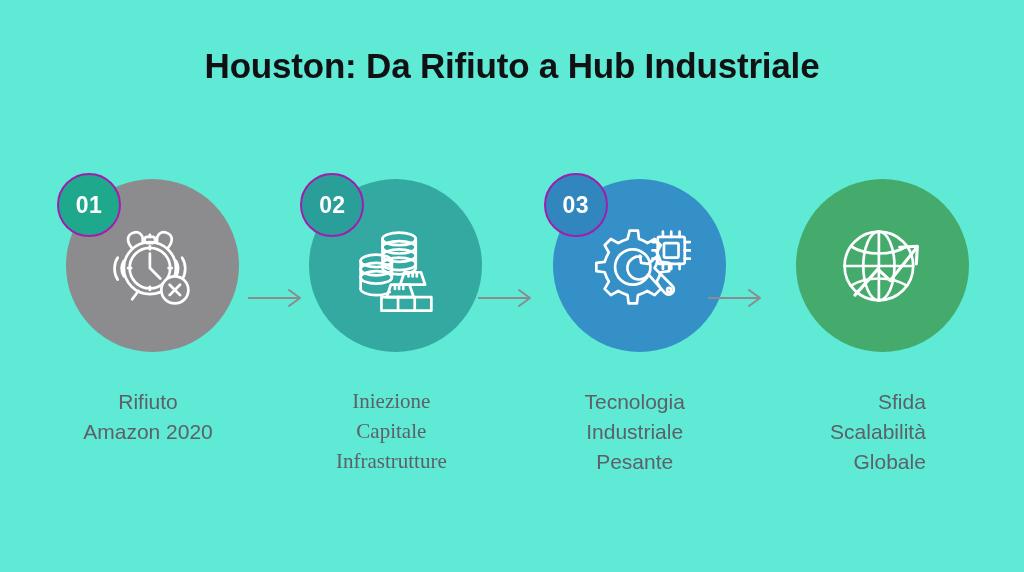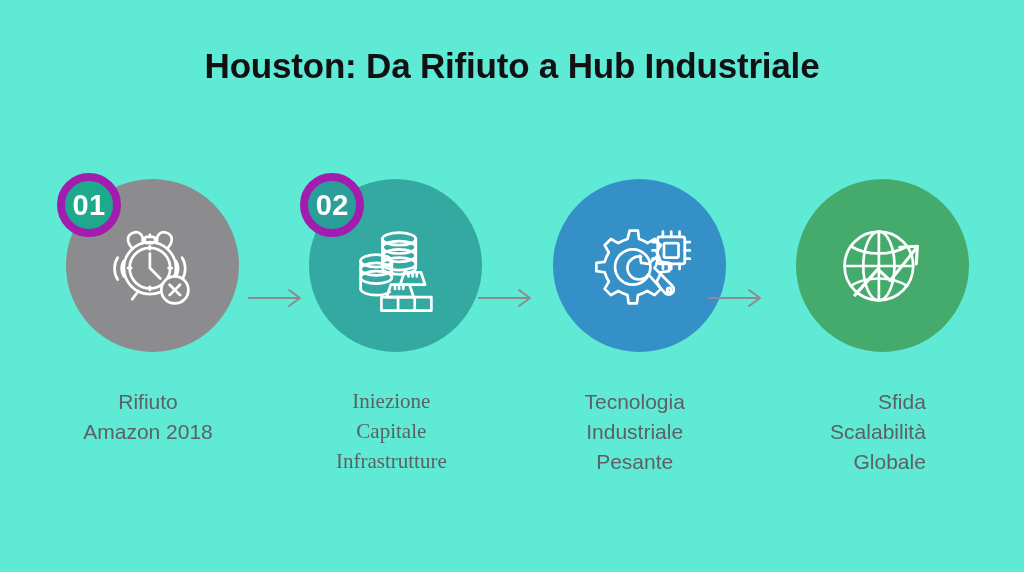--- a/index.html
+++ b/index.html
@@ -62,26 +62,26 @@
     justify-content: center;
   }
   .circle svg { display: block; }
   .badge {
     position: absolute;
     left: 0px;
     top: 0px;
     width: 64px;
     height: 64px;
     border-radius: 50%;
-    border: 8px solid #a21caf;
+    border: 2px solid #a21caf;
     display: flex;
     align-items: center;
     justify-content: center;
     color: #ffffff;
-    font-size: 29px;
+    font-size: 23px;
     font-weight: bold;
     letter-spacing: 0.4px;
     z-index: 3;
     font-family: "Liberation Sans", sans-serif;
   }
   .caption {
     margin-top: 32px;
     text-align: center;
     color: #5d6066;
     font-size: 21px;
@@ -131,21 +131,21 @@
             <path d="M78 42 C82 48, 82 57, 78 63"></path>
             <path d="M72 45 C75 50, 75 55, 72 60"></path>
             <circle cx="71" cy="73" r="13" fill="#8c8c8e"></circle>
             <path d="M66 68 L76 78"></path>
               <path d="M76 68 L66 78"></path>
           </svg>
         </div>
         <div class="badge" id="badge-1" style="background: rgb(31, 169, 140);">01</div>
       </div>
       <div class="caption" style="color: rgb(93, 96, 102);">Rifiuto
-Amazon 2018</div>
+Amazon 2020</div>
     </div>
 
     <div class="step">
       <div class="circle-wrap">
         <div class="circle" id="circle-2" style="background: rgb(51, 169, 162);">
           <svg width="104" height="104" viewBox="0 0 100 100" fill="none" stroke="#ffffff" stroke-width="2.6" stroke-linecap="round" stroke-linejoin="round">
             <ellipse cx="53" cy="24" rx="16" ry="6"></ellipse>
             <path d="M37 24 L37 52"></path>
               <path d="M69 24 L69 52"></path>
             <ellipse cx="53" cy="32" rx="16" ry="6"></ellipse>
@@ -203,20 +203,21 @@
               <path d="M81 48 L81 53"></path>
               <path d="M89 48 L89 53"></path>
             <path d="M68 27 L63 27"></path>
               <path d="M68 35 L63 35"></path>
               <path d="M68 43 L63 43"></path>
             <path d="M94 27 L99 27"></path>
               <path d="M94 35 L99 35"></path>
               <path d="M94 43 L99 43"></path>
           </svg>
         </div>
+        <div class="badge" id="badge-3" style="background: rgb(48, 134, 189);">03</div>
       </div>
       <div class="caption" style="color: rgb(93, 96, 102);">Tecnologia
 Industriale
 Pesante</div>
     </div>
 
     <div class="step">
       <div class="circle-wrap">
         <div class="circle" id="circle-4" style="background: rgb(69, 171, 109);">
           <svg width="104" height="104" viewBox="0 0 100 100" fill="none" stroke="#ffffff" stroke-width="2.6" stroke-linecap="round" stroke-linejoin="round">

